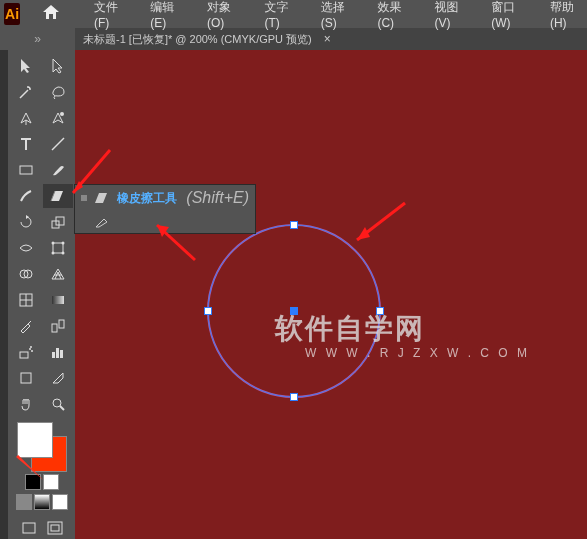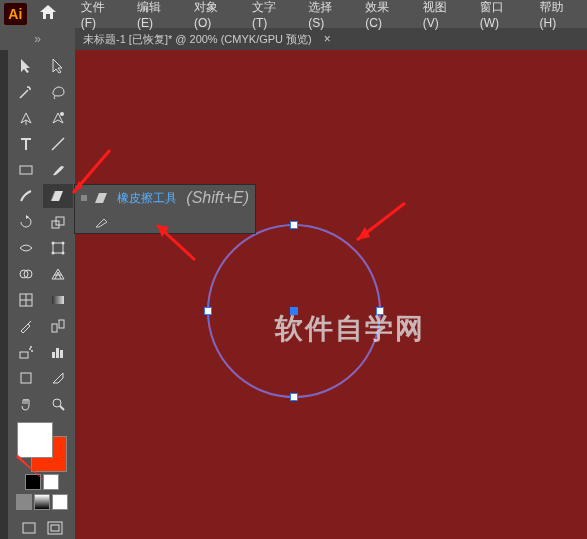--- a/index.html
+++ b/index.html
@@ -13,21 +13,21 @@
     height: 539px;
     overflow: hidden;
     position: relative;
   }
   .menubar {
     height: 28px;
     background: #535353;
     display: flex;
     align-items: center;
     padding: 0 4px;
-    gap: 6px;
+    gap: 16px;
   }
   .ai-logo {
     width: 26px;
     height: 22px;
     background: #330000;
     color: #ff9a00;
     font-weight: bold;
     font-size: 14px;
     display: flex;
     align-items: center;
@@ -176,21 +176,21 @@
     align-items: center;
     padding: 4px 6px;
     gap: 6px;
     color: #ddd;
   }
   .flyout-row.selected {
     color: #55b0ff;
   }
   .flyout-bullet{width:6px;height:6px;background:#888;display:inline-block;}
   .flyout-icon{width:18px;display:flex;justify-content:center;}
-  .flyout-label{flex:1;}
+  .flyout-label{flex:1;font-weight:bold;}
   .flyout-short{color:#bbb;font-size:16px;font-style:italic;}
 
   
   .canvas-circle{
     position:absolute;
     left:130px;
     top:172px;
     width:178px;
     height:178px;
   }
@@ -473,20 +473,21 @@
         <circle cx="89" cy="89" r="86" fill="none" stroke="#b25aa0" stroke-width="2"></circle>
         <circle cx="89" cy="89" r="86" fill="none" stroke="#2c7cff" stroke-width="0.8"></circle>
       </svg>
       <div class="anchor" style="left:85px;top:-1px"></div>
       <div class="anchor" style="left:171px;top:85px"></div>
       <div class="anchor" style="left:85px;top:171px"></div>
       <div class="anchor" style="left:-1px;top:85px"></div>
       <div class="anchor center" style="left:85px;top:85px"></div>
     </div>
     <div class="watermark">软件自学网</div>
+    <div class="watermark-sub">W W W . R J Z X W . C O M</div>
   </div>
 </div>
 
 <div class="flyout">
   <div class="flyout-row selected">
     <span class="flyout-bullet"></span>
     <span class="flyout-icon">
       <svg width="16" height="14">
           <path d="M5 2 L13 2 L9 12 L1 12 Z" fill="#ccc"></path>
         </svg>

